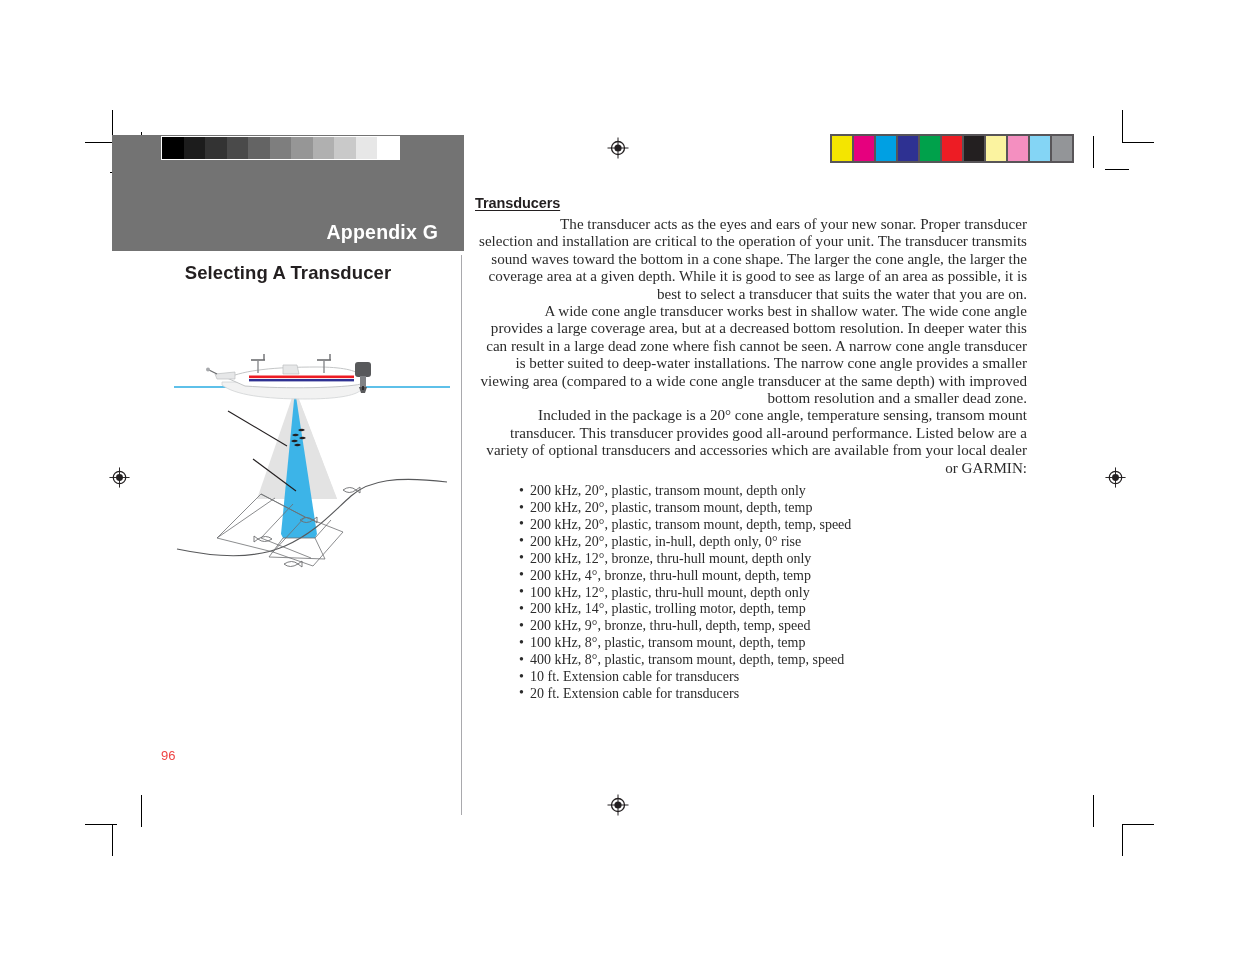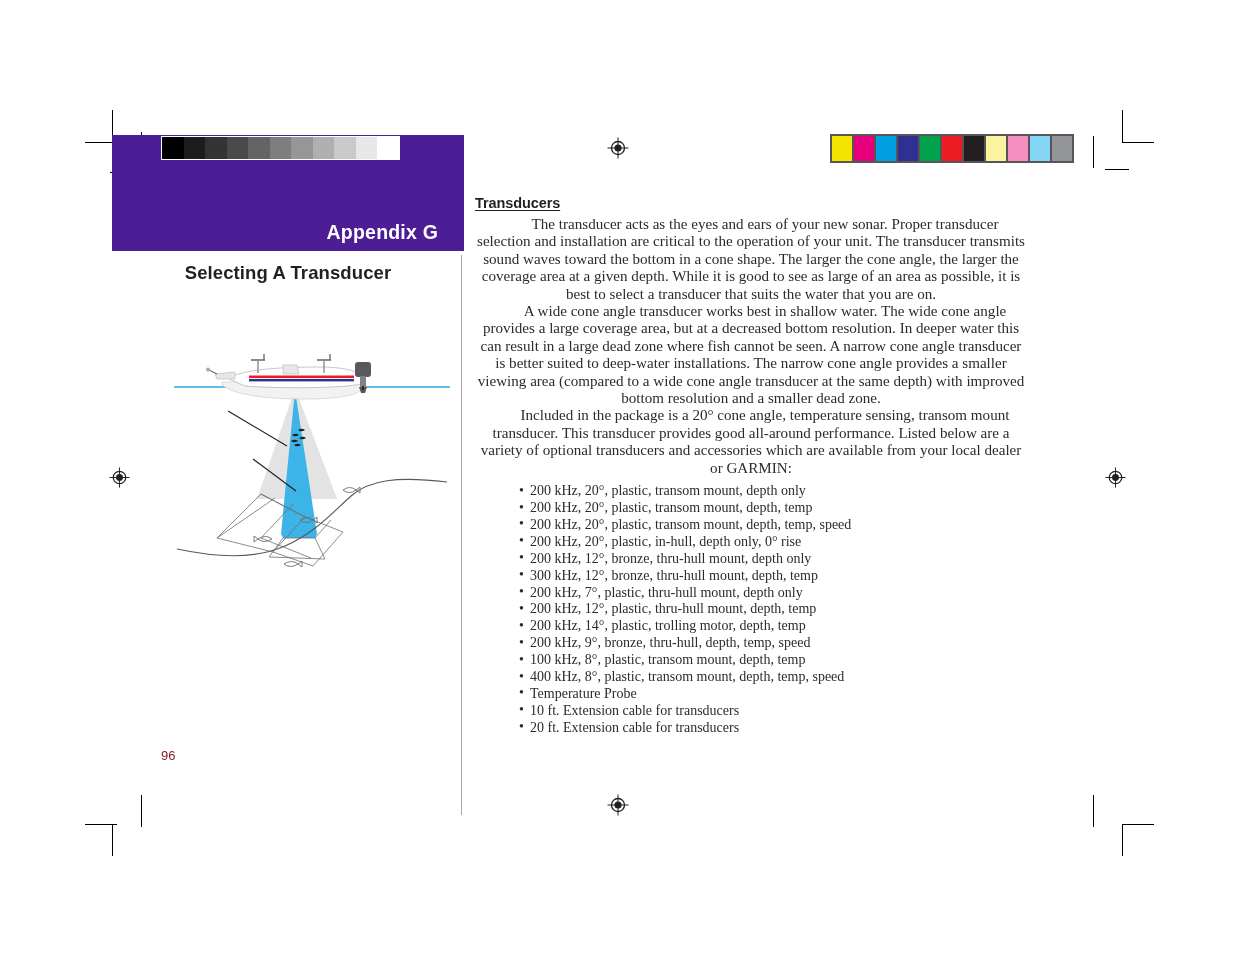--- a/index.html
+++ b/index.html
@@ -20,21 +20,21 @@
   .crop-mark { position: absolute; background: #000; }
   .reg-mark  { position: absolute; }
 
   
   #gray-panel {
     position: absolute;
     left: 112px;
     top: 135px;
     width: 352px;
     height: 116px;
-    background: #4c1d95;
+    background: #737373;
   }
   #appendix-label {
     position: absolute;
     right: 26px;
     bottom: 7px;
     color: #ffffff;
     font-family: "Liberation Sans", sans-serif;
     font-weight: bold;
     font-size: 19.5px;
     letter-spacing: .2px;
@@ -88,21 +88,21 @@
     width: 1px;
     height: 560px;
     background: #a9a9ad;
   }
 
   
   #page-number {
     position: absolute;
     left: 161px;
     top: 748px;
-    color: #7f1d1d;
+    color: #ef4444;
     font-family: "Liberation Sans", sans-serif;
     font-size: 13px;
   }
 
   
   #text-column {
     position: absolute;
     left: 475px;
     top: 195px;
     width: 552px;
@@ -117,21 +117,21 @@
     margin: 0 0 5px 0;
     letter-spacing: -.1px;
   }
   #text-column p {
     margin: 0;
     font-family: "Liberation Serif", serif;
     font-size: 15.1px;
     line-height: 17.4px;
     color: #2b2b2b;
     text-indent: 28px;
-    text-align: center;
+    text-align: right;
   }
   #bullet-list {
     list-style: none;
     margin: 6px 0 6px 0;
     padding: 0 0 0 44px;
   }
   #bullet-list li {
     font-family: "Liberation Serif", serif;
     font-size: 14px;
     line-height: 16.9px;
@@ -324,24 +324,22 @@
   <div id="body-heading">Transducers</div>
   <p>The transducer acts as the eyes and ears of your new sonar. Proper transducer selection and installation are critical to the operation of your unit. The transducer transmits sound waves toward the bottom in a cone shape. The larger the cone angle, the larger the coverage area at a given depth. While it is good to see as large of an area as possible, it is best to select a transducer that suits the water that you are on.</p>
   <p>A wide cone angle transducer works best in shallow water. The wide cone angle provides a large coverage area, but at a decreased bottom resolution. In deeper water this can result in a large dead zone where fish cannot be seen. A narrow cone angle transducer is better suited to deep-water installations. The narrow cone angle provides a smaller viewing area (compared to a wide cone angle transducer at the same depth) with improved bottom resolution and a smaller dead zone.</p>
   <p>Included in the package is a 20° cone angle, temperature sensing, transom mount transducer. This transducer provides good all-around performance. Listed below are a variety of optional transducers and accessories which are available from your local dealer or GARMIN:</p>
   <ul id="bullet-list">
       <li>200 kHz, 20°, plastic, transom mount, depth only</li>
       <li>200 kHz, 20°, plastic, transom mount, depth, temp</li>
       <li>200 kHz, 20°, plastic, transom mount, depth, temp, speed</li>
       <li>200 kHz, 20°, plastic, in-hull, depth only, 0° rise</li>
       <li>200 kHz, 12°, bronze, thru-hull mount, depth only</li>
-      <li>300 kHz, 12°, bronze, thru-hull mount, depth, temp</li>
-      <li>200 kHz, 7°, plastic, thru-hull mount, depth only</li>
-      <li>200 kHz, 12°, plastic, thru-hull mount, depth, temp</li>
+      <li>200 kHz, 4°, bronze, thru-hull mount, depth, temp</li>
+      <li>100 kHz, 12°, plastic, thru-hull mount, depth only</li>
       <li>200 kHz, 14°, plastic, trolling motor, depth, temp</li>
       <li>200 kHz, 9°, bronze, thru-hull, depth, temp, speed</li>
       <li>100 kHz, 8°, plastic, transom mount, depth, temp</li>
       <li>400 kHz, 8°, plastic, transom mount, depth, temp, speed</li>
-      <li>Temperature Probe</li>
       <li>10 ft. Extension cable for transducers</li>
       <li>20 ft. Extension cable for transducers</li>
     </ul>
 </div>
 
 </body></html>

